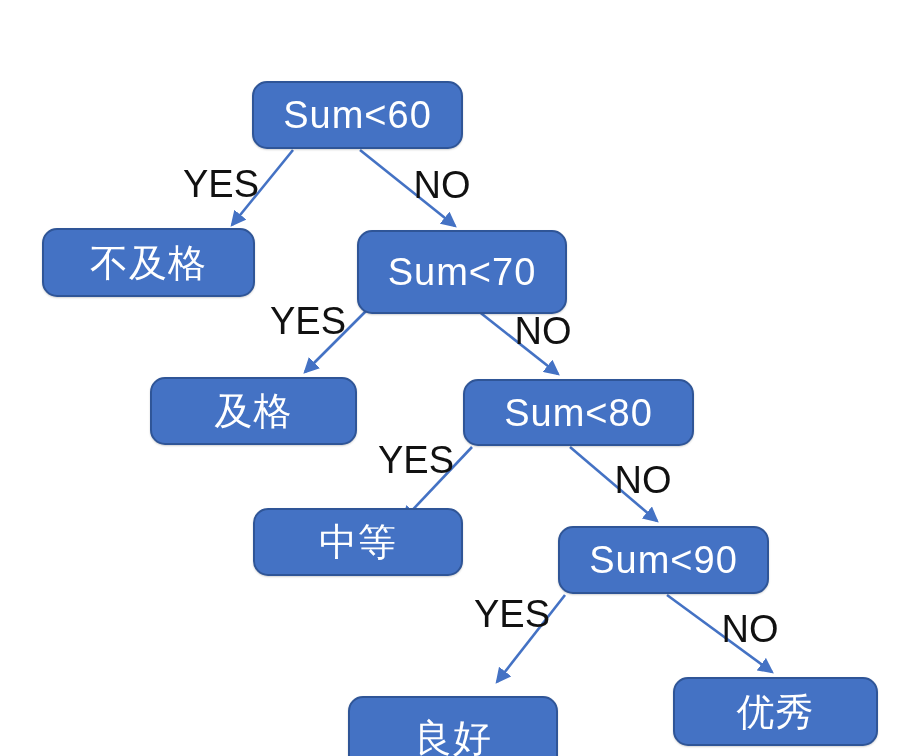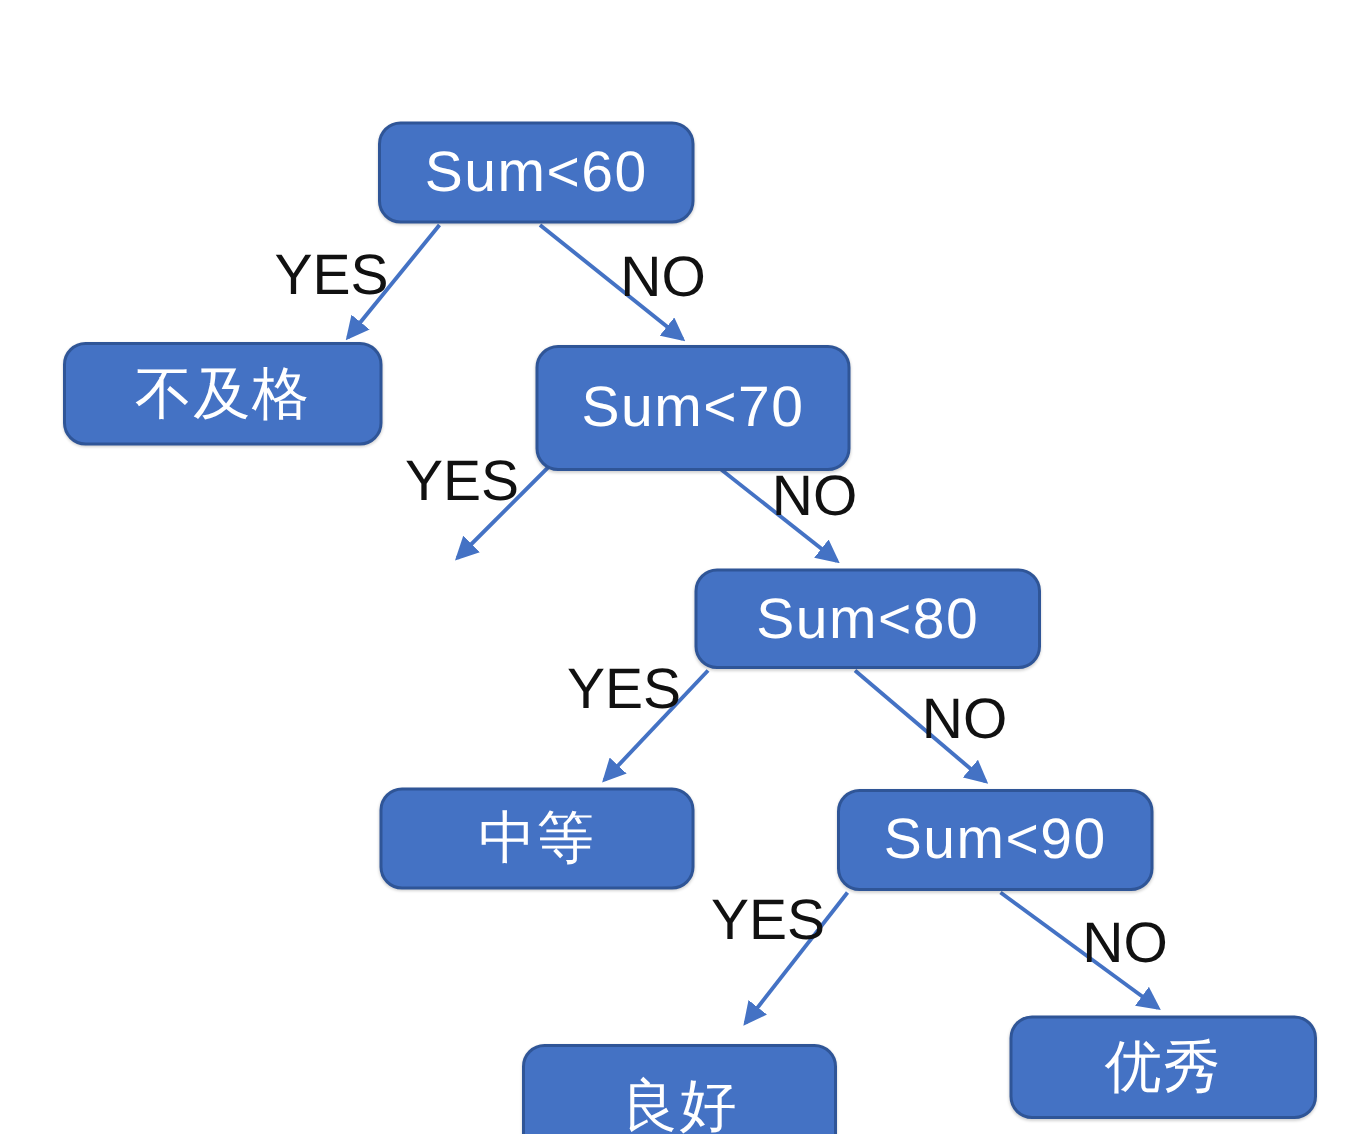--- a/index.html
+++ b/index.html
@@ -85,26 +85,29 @@
   </div>
 
   <div class="node" style="left:42px;top:188px;width:213px;height:69px">
     <span class="node-label">不及格</span>
   </div>
 
   <div class="node" style="left:357px;top:190px;width:210px;height:84px">
     <span class="node-label">Sum&lt;70</span>
   </div>
 
+  <div class="node" style="left:150px;top:337px;width:207px;height:68px">
+    <span class="node-label">及格</span>
+  </div>
 
   <div class="node" style="left:463px;top:339px;width:231px;height:67px">
     <span class="node-label">Sum&lt;80</span>
   </div>
 
-  <div class="node" style="left:253px;top:485px;width:210px;height:68px">
+  <div class="node" style="left:253px;top:468px;width:210px;height:68px">
     <span class="node-label">中等</span>
   </div>
 
   <div class="node" style="left:558px;top:486px;width:211px;height:68px">
     <span class="node-label">Sum&lt;90</span>
   </div>
 
   <div class="node" style="left:348px;top:656px;width:210px;height:84px">
     <span class="node-label">良好</span>
   </div>

